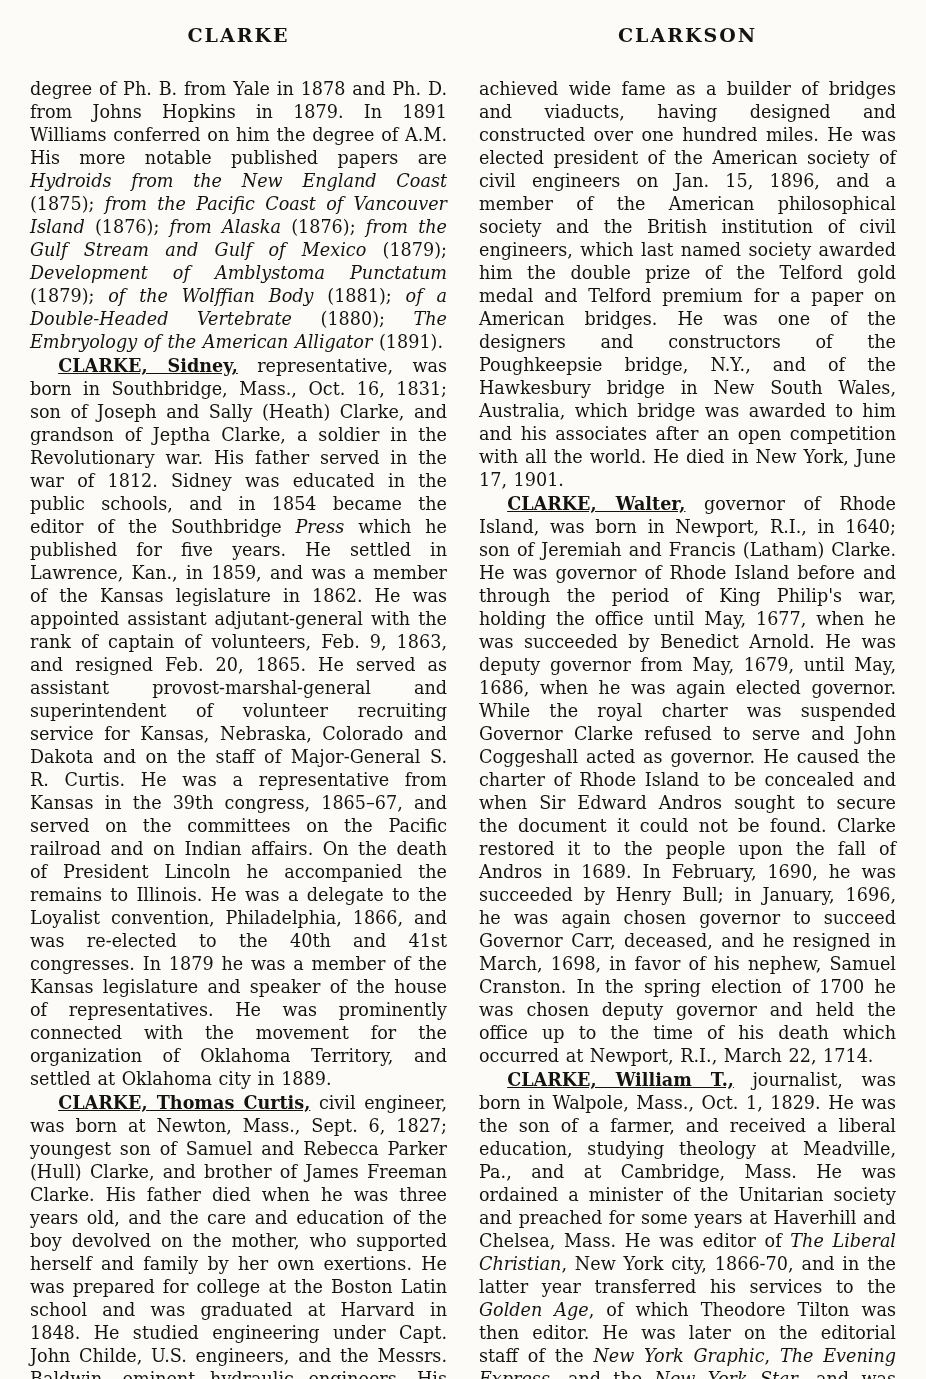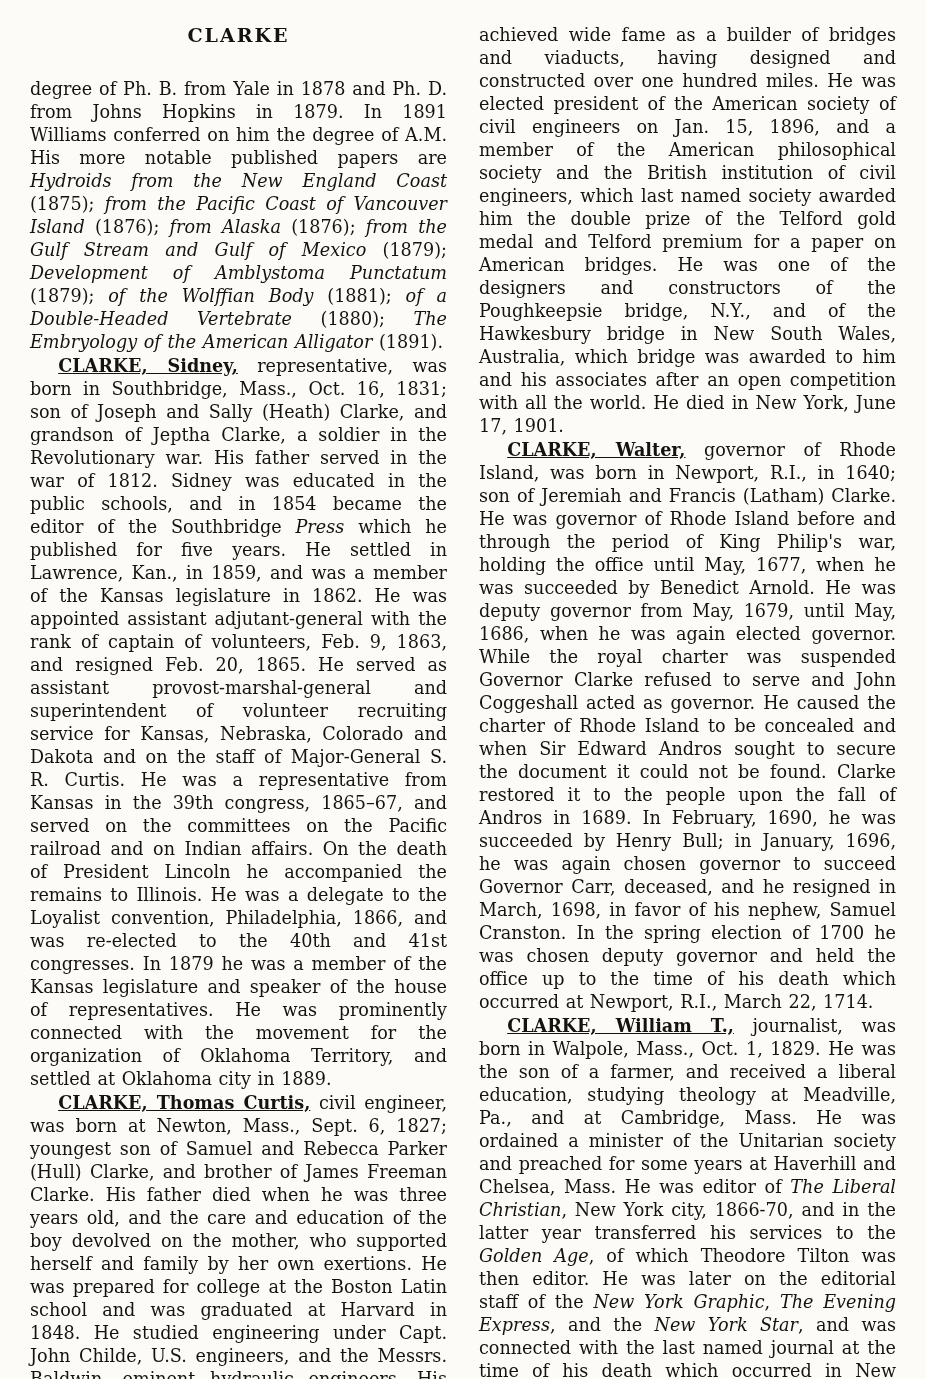--- a/index.html
+++ b/index.html
@@ -55,20 +55,21 @@
   <div class="cols">
     <div class="col">
       <div class="col-header">CLARKE</div>
       <div>
           <p class="para"><span>degree of Ph. B. from Yale in 1878 and Ph. D. from Johns Hopkins in 1879.  In 1891 Williams conferred on him the degree of A.M.  His more notable published papers are </span><span class="i">Hydroids from the New England Coast</span><span> (1875); </span><span class="i">from the Pacific Coast of Vancouver Island</span><span> (1876); </span><span class="i">from Alaska</span><span> (1876); </span><span class="i">from the Gulf Stream and Gulf of Mexico</span><span> (1879); </span><span class="i">Development of Amblystoma Punctatum</span><span> (1879); </span><span class="i">of the Wolffian Body</span><span> (1881); </span><span class="i">of a Double-Headed Vertebrate</span><span> (1880); </span><span class="i">The Embryology of the American Alligator</span><span> (1891).</span></p>
           <p class="para indent"><span class="b">CLARKE, Sidney,</span><span> representative, was born in Southbridge, Mass., Oct. 16, 1831; son of Joseph and Sally (Heath) Clarke, and grandson of Jeptha Clarke, a soldier in the Revolutionary war.  His father served in the war of 1812.  Sidney was educated in the public schools, and in 1854 became the editor of the Southbridge </span><span class="i">Press</span><span> which he published for five years.  He settled in Lawrence, Kan., in 1859, and was a member of the Kansas legislature in 1862.  He was appointed assistant adjutant-general with the rank of captain of volunteers, Feb. 9, 1863, and resigned Feb. 20, 1865.  He served as assistant provost-marshal-general and superintendent of volunteer recruiting service for Kansas, Nebraska, Colorado and Dakota and on the staff of Major-General S. R. Curtis.  He was a representative from Kansas in the 39th congress, 1865–67, and served on the committees on the Pacific railroad and on Indian affairs.  On the death of President Lincoln he accompanied the remains to Illinois.  He was a delegate to the Loyalist convention, Philadelphia, 1866, and was re-elected to the 40th and 41st congresses.  In 1879 he was a member of the Kansas legislature and speaker of the house of representatives.  He was prominently connected with the movement for the organization of Oklahoma Territory, and settled at Oklahoma city in 1889.</span></p>
           <p class="para indent"><span class="b">CLARKE, Thomas Curtis,</span><span> civil engineer, was born at Newton, Mass., Sept. 6, 1827; youngest son of Samuel and Rebecca Parker (Hull) Clarke, and brother of James Freeman Clarke.  His father died when he was three years old, and the care and education of the boy devolved on the mother, who supported herself and family by her own exertions.  He was prepared for college at the Boston Latin school and was graduated at Harvard in 1848.  He studied engineering under Capt. John Childe, U.S. engineers, and the Messrs. Baldwin, eminent hydraulic engineers.  His first professional work was as an engineer in the construction of the Mobile &amp; Ohio railroad in Alabama in 1849, and from there he went to Canada where he engaged in the construction of railways and other public works.  In 1867 he removed to Quincy, Ill., where he built a railroad bridge across the Mississippi river and afterward</span></p>
         </div>
     </div>
     <div class="col">
+      <div class="col-header">CLARKSON</div>
       <div>
           <p class="para"><span>achieved wide fame as a builder of bridges and viaducts, having designed and constructed over one hundred miles.  He was elected president of the American society of civil engineers on Jan. 15, 1896, and a member of the American philosophical society and the British institution of civil engineers, which last named society awarded him the double prize of the Telford gold medal and Telford premium for a paper on American bridges.  He was one of the designers and constructors of the Poughkeepsie bridge, N.Y., and of the Hawkesbury bridge in New South Wales, Australia, which bridge was awarded to him and his associates after an open competition with all the world.  He died in New York, June 17, 1901.</span></p>
           <p class="para indent"><span class="b">CLARKE, Walter,</span><span> governor of Rhode Island, was born in Newport, R.I., in 1640; son of Jeremiah and Francis (Latham) Clarke.  He was governor of Rhode Island before and through the period of King Philip's war, holding the office until May, 1677, when he was succeeded by Benedict Arnold.  He was deputy governor from May, 1679, until May, 1686, when he was again elected governor.  While the royal charter was suspended Governor Clarke refused to serve and John Coggeshall acted as governor.  He caused the charter of Rhode Island to be concealed and when Sir Edward Andros sought to secure the document it could not be found.  Clarke restored it to the people upon the fall of Andros in 1689.  In February, 1690, he was succeeded by Henry Bull; in January, 1696, he was again chosen governor to succeed Governor Carr, deceased, and he resigned in March, 1698, in favor of his nephew, Samuel Cranston.  In the spring election of 1700 he was chosen deputy governor and held the office up to the time of his death which occurred at Newport, R.I., March 22, 1714.</span></p>
           <p class="para indent"><span class="b">CLARKE, William T.,</span><span> journalist, was born in Walpole, Mass., Oct. 1, 1829.  He was the son of a farmer, and received a liberal education, studying theology at Meadville, Pa., and at Cambridge, Mass.  He was ordained a minister of the Unitarian society and preached for some years at Haverhill and Chelsea, Mass.  He was editor of </span><span class="i">The Liberal Christian</span><span>, New York city, 1866-70, and in the latter year transferred his services to the </span><span class="i">Golden Age</span><span>, of which Theodore Tilton was then editor.  He was later on the editorial staff of the </span><span class="i">New York Graphic</span><span>, </span><span class="i">The Evening Express</span><span>, and the </span><span class="i">New York Star</span><span>, and was connected with the last named journal at the time of his death which occurred in New York city, Dec. 11, 1883.</span></p>
         </div>
     </div>
   </div>
 </div>
 
 </body></html>

